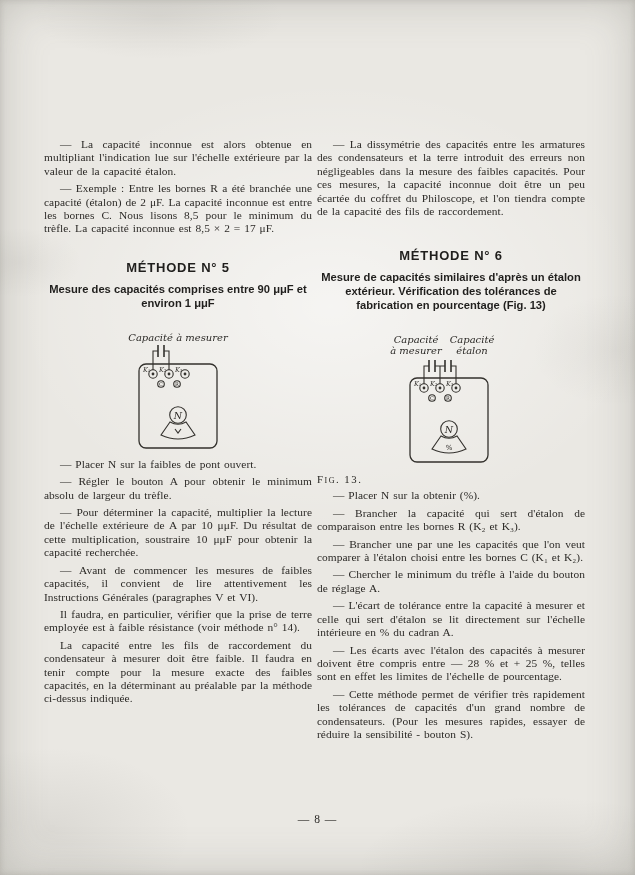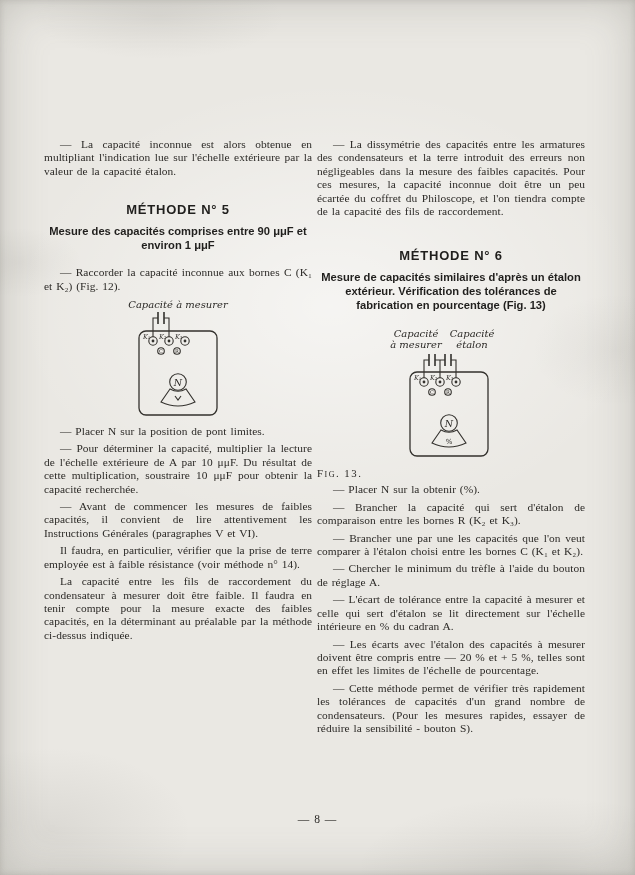--- a/index.html
+++ b/index.html
@@ -38,21 +38,21 @@
     font-family:"Liberation Sans","DejaVu Sans",sans-serif;
     font-weight:bold;font-size:13px;letter-spacing:0.8px;
     text-align:center;color:#201f1d;
     margin:24px 0 7px 0;
   }
   .method.mt-lg{margin-top:30px;}
   .subheading{
     font-family:"Liberation Sans","DejaVu Sans",sans-serif;
     font-weight:bold;font-size:11.2px;line-height:14px;
     text-align:center;color:#201f1d;
-    margin:0 0 14px 0;
+    margin:0 0 20px 0;
   }
   .figure{text-align:center;margin:2px 0 4px 0;}
   .figure svg{display:block;margin:0 auto;}
   .caption{
     font-size:10.8px;font-variant:small-caps;letter-spacing:1.5px;
     text-align:left;margin-top:1px;color:#262421;
   }
   .pageno{
     position:absolute;left:0;top:813px;width:100%;
     text-align:center;font-size:11.5px;letter-spacing:1px;color:#2c2a27;
@@ -72,25 +72,25 @@
 </head>
 <body>
 
 <div class="page">
   <div class="texture"></div>
 
   <div class="content">
 
     <div class="col">
       <p class="body">— La capacité inconnue est alors obtenue en multipliant l'indication lue sur l'échelle extérieure par la valeur de la capacité étalon.</p>
+      <p class="body">— Exemple : Entre les bornes R a été branchée une capacité (étalon) de 2 μF. La capacité inconnue est entre les bornes C. Nous lisons 8,5 pour le minimum du trèfle. La capacité inconnue est 8,5 × 2 = 17 μF.</p>
 
       <h2 class="method">MÉTHODE N° 5</h2>
       <h3 class="subheading">Mesure des capacités comprises entre 90 μμF et environ 1 μμF</h3>
 
-      <p class="body">— Raccorder la capacité inconnue aux bornes C (K₁ et K₂) (Fig. 12).</p>
 
       <div class="figure">
         <svg width="170" height="124" viewBox="0 0 170 124">
           <text class="figlabel" x="85" y="11" text-anchor="middle">Capacité à mesurer</text>
 
           <g>
             <path class="wire" d="M60 40 V21 H65 M71 21 H76 V40"></path>
             <path class="plate" d="M65 15 V27 M71 15 V27"></path>
           </g>
 
@@ -124,21 +124,22 @@
             <circle class="term" cx="85" cy="85" r="8.3"></circle>
             <text class="knobletter" x="85" y="88.5" text-anchor="middle">N</text>
           </g>
           <g>
             <path class="wire" d="M77 92 L68 105 Q85 113 102 105 L93 92 Q85 96.5 77 92 Z"></path>
             <path class="wire" d="M82 99 L85 103 L88 99"></path>
           </g>
         </svg>
       </div>
 
-      <p class="body">— Placer N sur la position de pont limites.</p>
+      <p class="body">— Placer N sur la faibles de pont ouvert.</p>
+      <p class="body">— Régler le bouton A pour obtenir le minimum absolu de largeur du trèfle.</p>
       <p class="body">— Pour déterminer la capacité, multiplier la lecture de l'échelle extérieure de A par 10 μμF. Du résultat de cette multiplication, soustraire 10 μμF pour obtenir la capacité recherchée.</p>
       <p class="body">— Avant de commencer les mesures de faibles capacités, il convient de lire attentivement les Instructions Générales (paragraphes V et VI).</p>
       <p class="body">Il faudra, en particulier, vérifier que la prise de terre employée est à faible résistance (voir méthode n° 14).</p>
       <p class="body">La capacité entre les fils de raccordement du condensateur à mesurer doit être faible. Il faudra en tenir compte pour la mesure exacte des faibles capacités, en la déterminant au préalable par la méthode ci-dessus indiquée.</p>
     </div>
 
     <div class="col">
       <p class="body">— La dissymétrie des capacités entre les armatures des condensateurs et la terre introduit des erreurs non négligeables dans la mesure des faibles capacités. Pour ces mesures, la capacité inconnue doit être un peu écartée du coffret du Philoscope, et l'on tiendra compte de la capacité des fils de raccordement.</p>
 
       <h2 class="method mt-lg">MÉTHODE N° 6</h2>
@@ -194,19 +195,19 @@
           </g>
         </svg>
         <div class="caption">Fig. 13.</div>
       </div>
 
       <p class="body">— Placer N sur la obtenir (%).</p>
       <p class="body">— Brancher la capacité qui sert d'étalon de comparaison entre les bornes R (K₂ et K₃).</p>
       <p class="body">— Brancher une par une les capacités que l'on veut comparer à l'étalon choisi entre les bornes C (K₁ et K₂).</p>
       <p class="body">— Chercher le minimum du trèfle à l'aide du bouton de réglage A.</p>
       <p class="body">— L'écart de tolérance entre la capacité à mesurer et celle qui sert d'étalon se lit directement sur l'échelle intérieure en % du cadran A.</p>
-      <p class="body">— Les écarts avec l'étalon des capacités à mesurer doivent être compris entre — 20 % et + 5 %, telles sont en effet les limites de l'échelle de pourcentage.</p>
+      <p class="body">— Les écarts avec l'étalon des capacités à mesurer doivent être compris entre — 28 % et + 25 %, telles sont en effet les limites de l'échelle de pourcentage.</p>
       <p class="body">— Cette méthode permet de vérifier très rapidement les tolérances de capacités d'un grand nombre de condensateurs. (Pour les mesures rapides, essayer de réduire la sensibilité - bouton S).</p>
     </div>
   </div>
 
   <div class="pageno">— 8 —</div>
 </div>
 
 </body></html>

